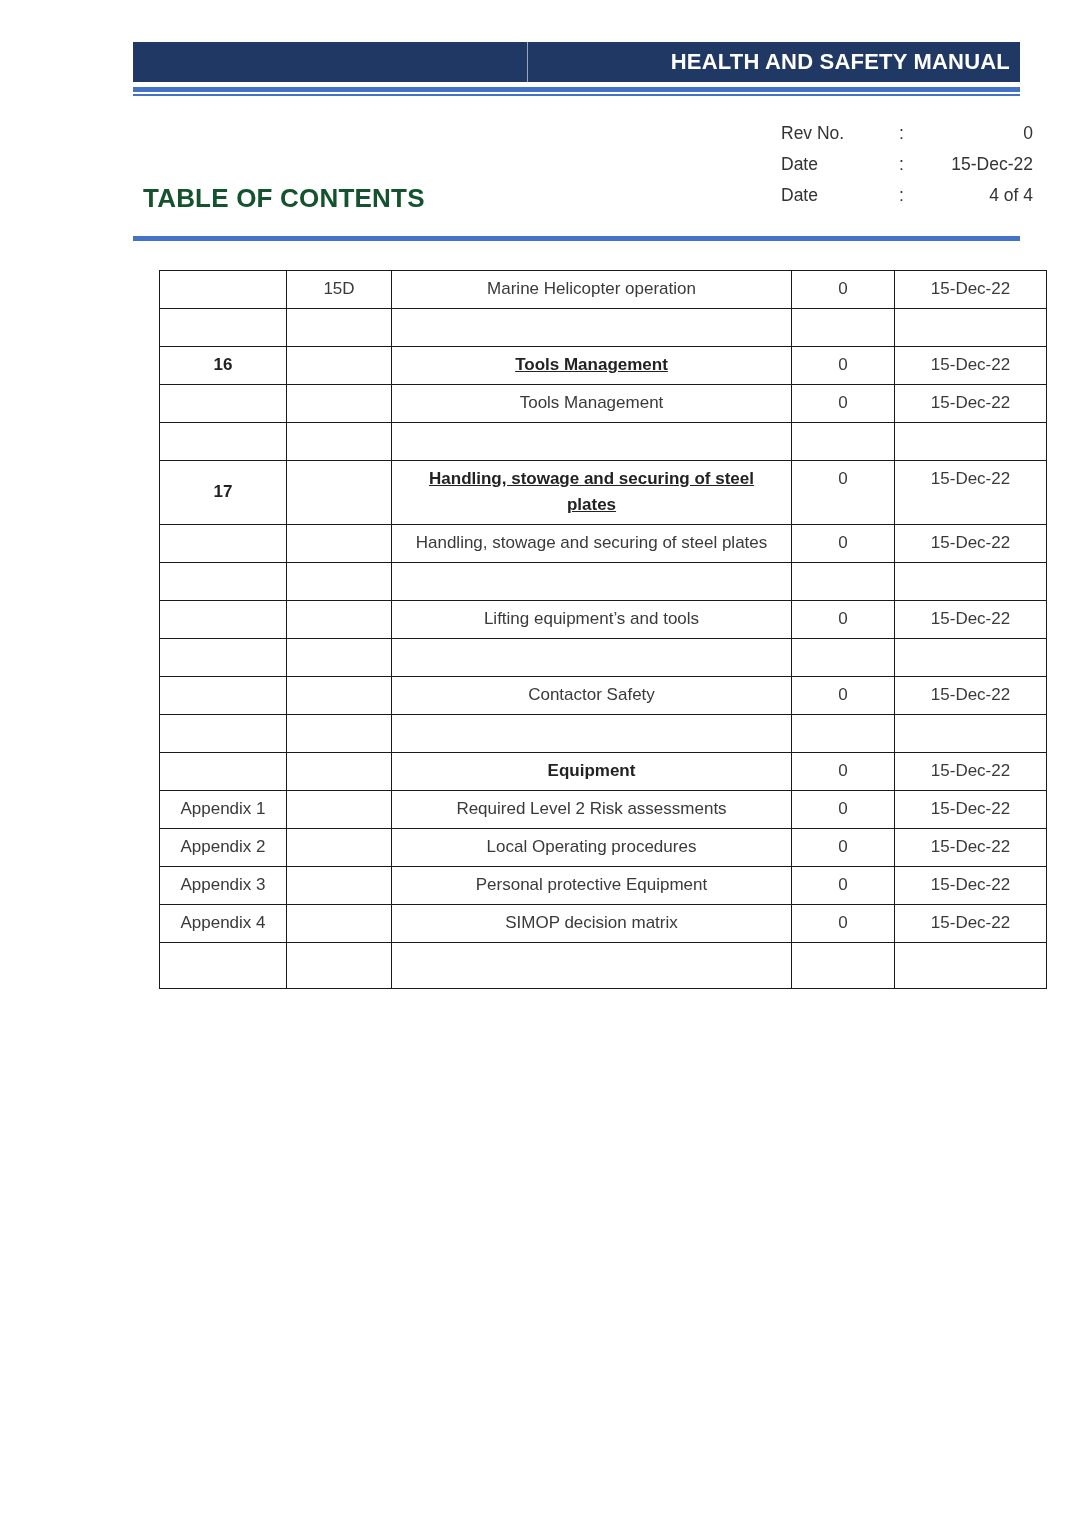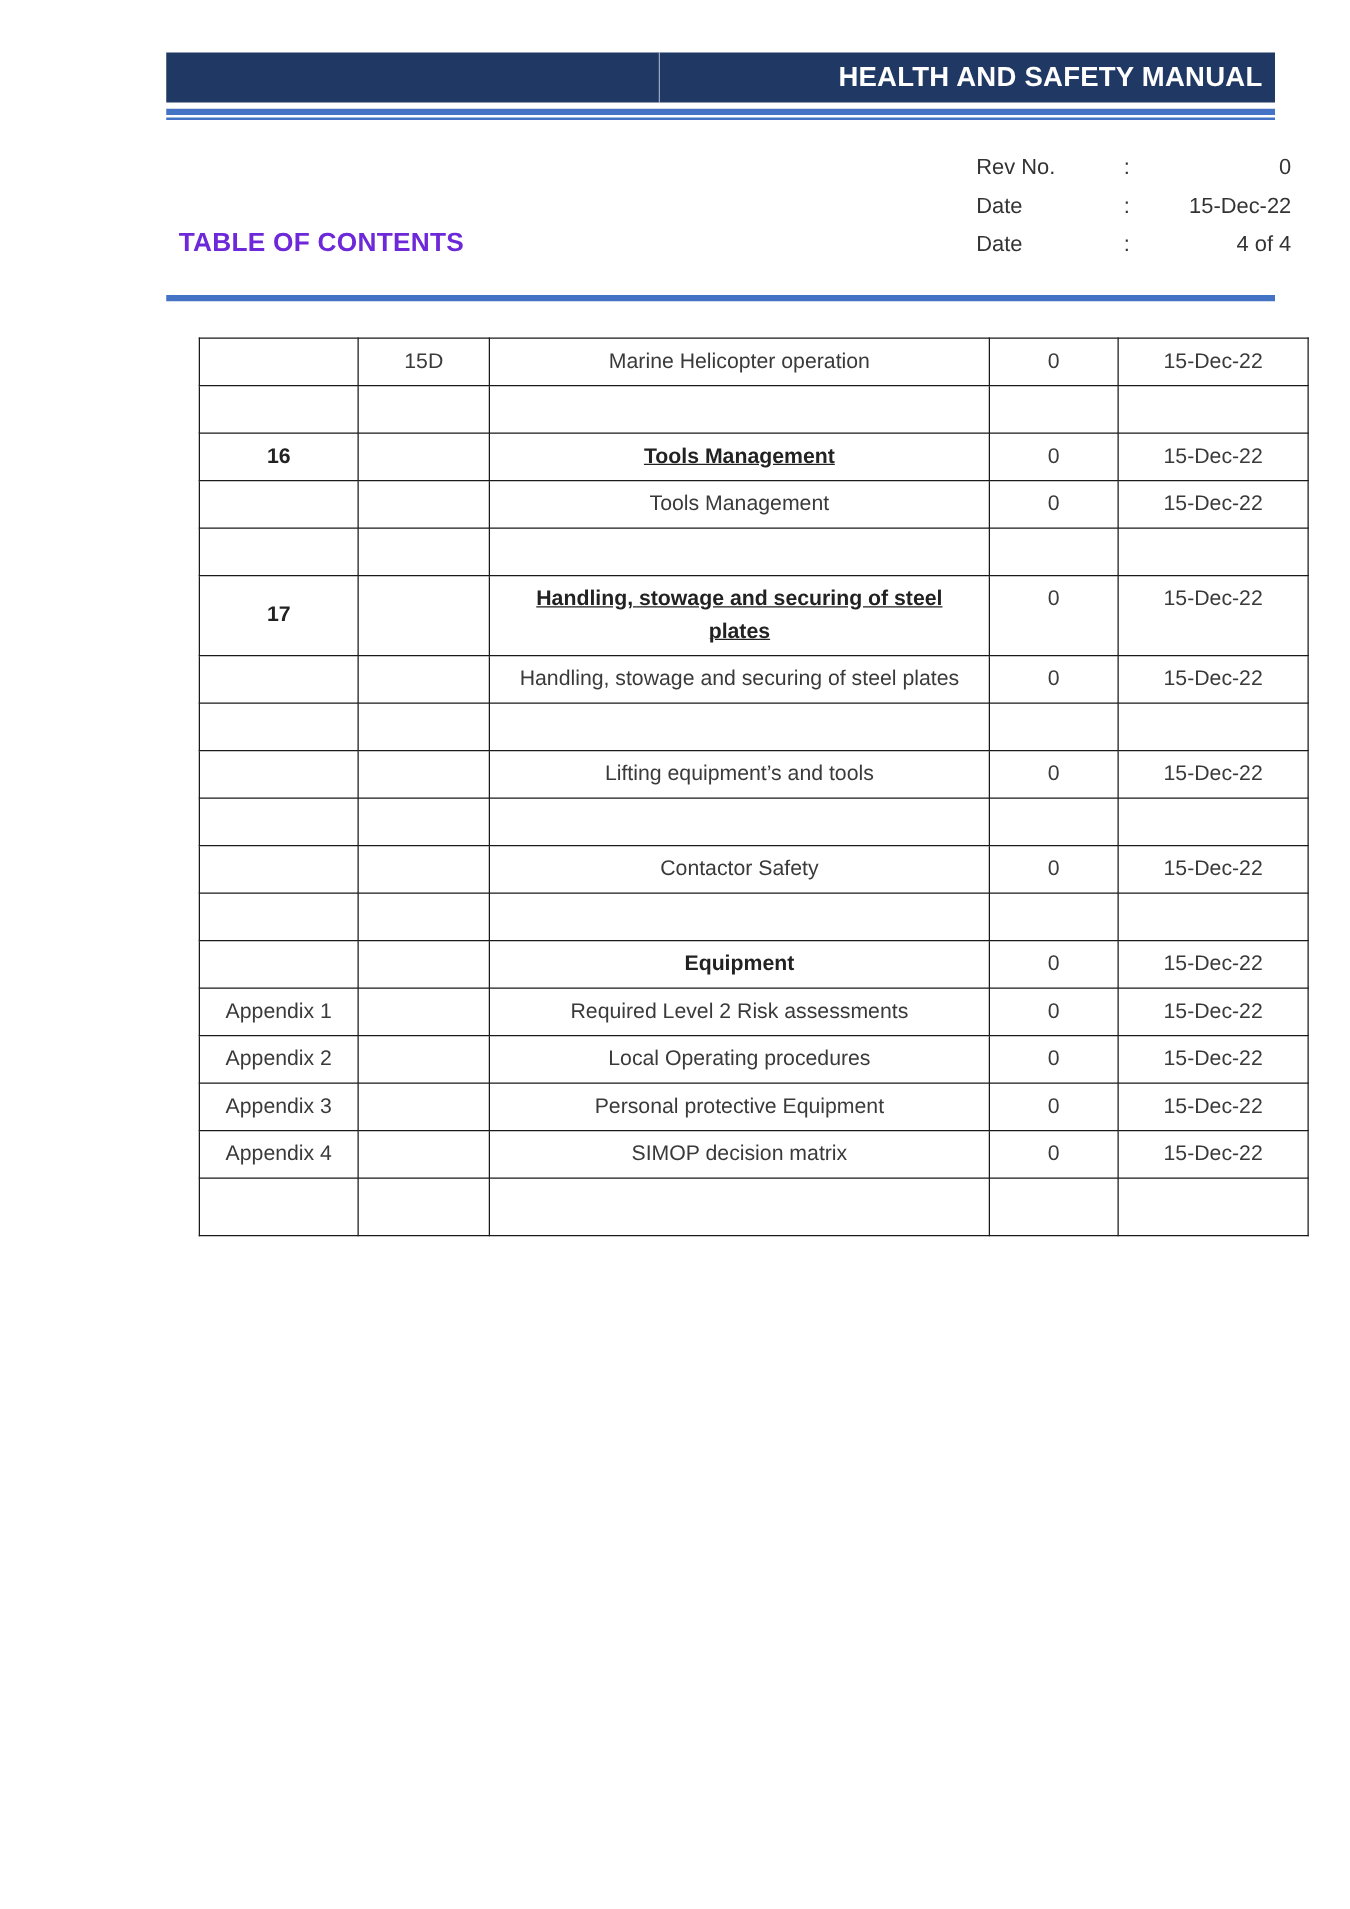--- a/index.html
+++ b/index.html
@@ -20,21 +20,21 @@
     padding-right:10px; color:#ffffff; font-weight:700; font-size:22px;
     letter-spacing:0.2px; white-space:nowrap;
   }
 
   .rule-double { position:absolute; left:133px; top:87px; width:887px; }
   .rule-double .thick { height:5px; background:#4472c4; }
   .rule-double .thin  { height:2px; background:#4472c4; margin-top:2px; }
 
   .section-title {
     position:absolute; left:143px; top:183px;
-    font-size:21px; font-weight:700; color:#6d28d9; letter-spacing:0.2px;
+    font-size:26px; font-weight:700; color:#14532d; letter-spacing:0.2px;
   }
 
   .meta { position:absolute; left:765px; top:118px; width:252px;margin-left:16px; }
   .meta-row { display:flex; height:31px; align-items:center; font-size:17.5px; color:#333; }
   .m-label { width:118px; }
   .m-sep   { width:28px; }
   .m-value { flex:1; text-align:right; }
 
   .rule-single { position:absolute; left:133px; top:236px; width:887px; height:5px; background:#4472c4; }
 

